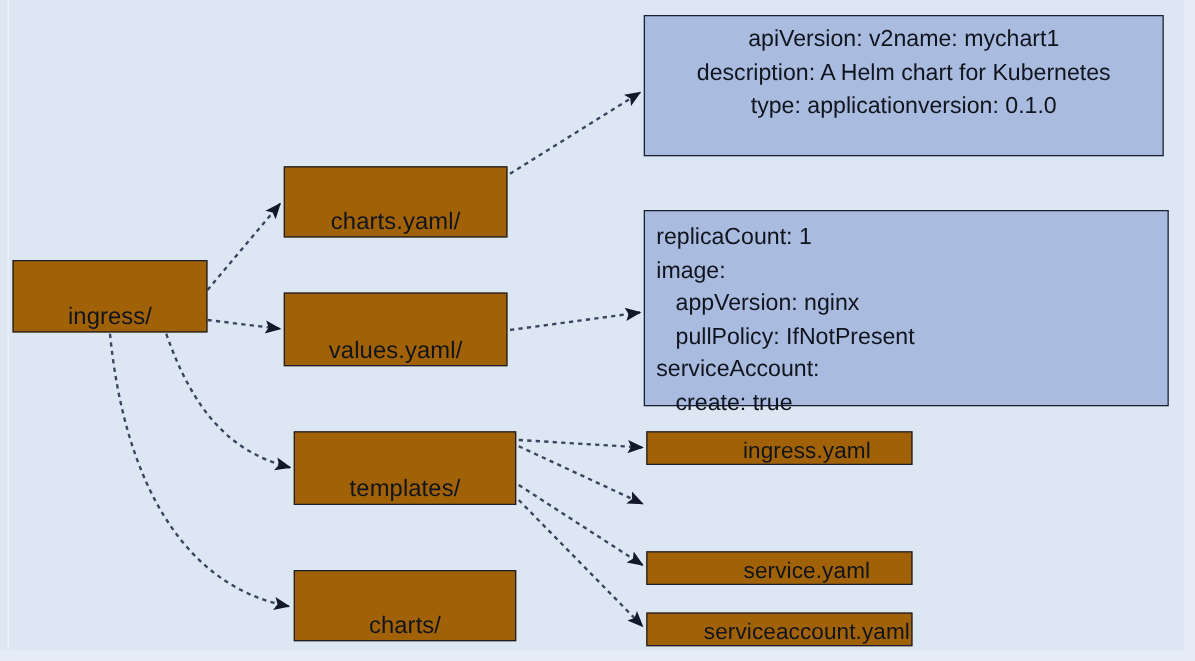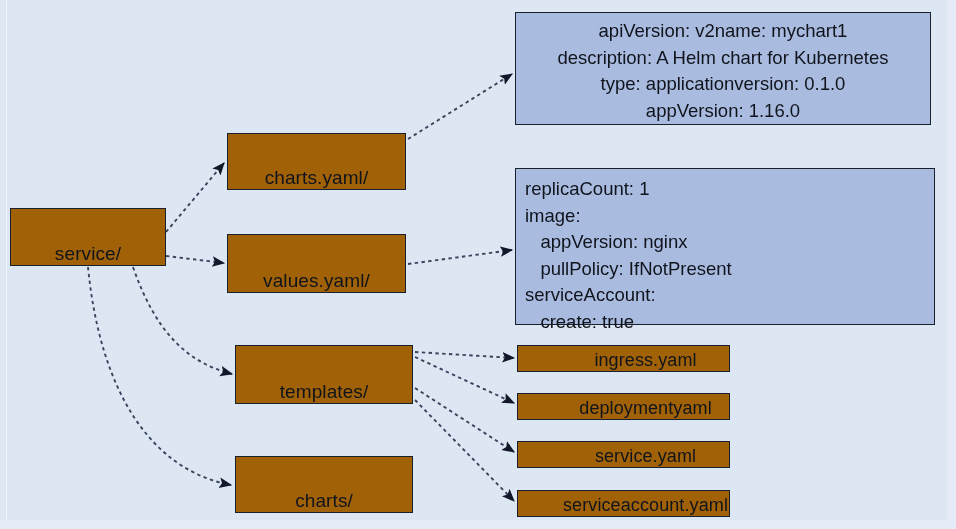--- a/index.html
+++ b/index.html
@@ -107,21 +107,21 @@
       <path d="M408,264 L512,250"></path>
 
       <path d="M415,352 L514,358"></path>
       <path d="M415,357 L514,403"></path>
       <path d="M415,388 L514,452"></path>
       <path d="M415,400 L514,501"></path>
     </g>
   </svg>
 
   <div class="node" style="left:10px; top:208px; width:156px; height:58px;">
-    <span>service/</span>
+    <span>ingress/</span>
   </div>
 
   <div class="node" style="left:227px; top:133px; width:179px; height:57px;">
     <span>charts.yaml/</span>
   </div>
 
   <div class="node" style="left:227px; top:234px; width:179px; height:59px;">
     <span>values.yaml/</span>
   </div>
 
@@ -129,35 +129,31 @@
     <span>templates/</span>
   </div>
 
   <div class="node" style="left:235px; top:456px; width:178px; height:57px;">
     <span>charts/</span>
   </div>
 
   <div class="node filebox" style="left:517px; top:345px; width:213px; height:27px;">
     <span>ingress.yaml</span>
   </div>
-  <div class="node filebox" style="left:517px; top:393px; width:213px; height:27px;">
-    <span>deploymentyaml</span>
-  </div>
   <div class="node filebox" style="left:517px; top:490px; width:213px; height:27px;">
     <span>serviceaccount.yaml</span>
   </div>
   <div class="node filebox" style="left:517px; top:441px; width:213px; height:27px;">
     <span>service.yaml</span>
   </div>
 
   <div class="content-box" id="content-meta" style="left:515px; top:12px; width:416px; height:113px;">
     <div class="line">apiVersion: v2name: mychart1</div>
     <div class="line">description: A Helm chart for Kubernetes</div>
     <div class="line">type: applicationversion: 0.1.0</div>
-    <div class="line">appVersion: 1.16.0</div>
   </div>
 
   <div class="content-box" id="content-values" style="left:515px; top:168px; width:420px; height:157px;">
     <div class="line">replicaCount: 1</div>
     <div class="line">image:</div>
     <div class="line">   appVersion: nginx</div>
     <div class="line">   pullPolicy: IfNotPresent</div>
     <div class="line">serviceAccount:</div>
     <div class="line">   create: true</div>
   </div>

